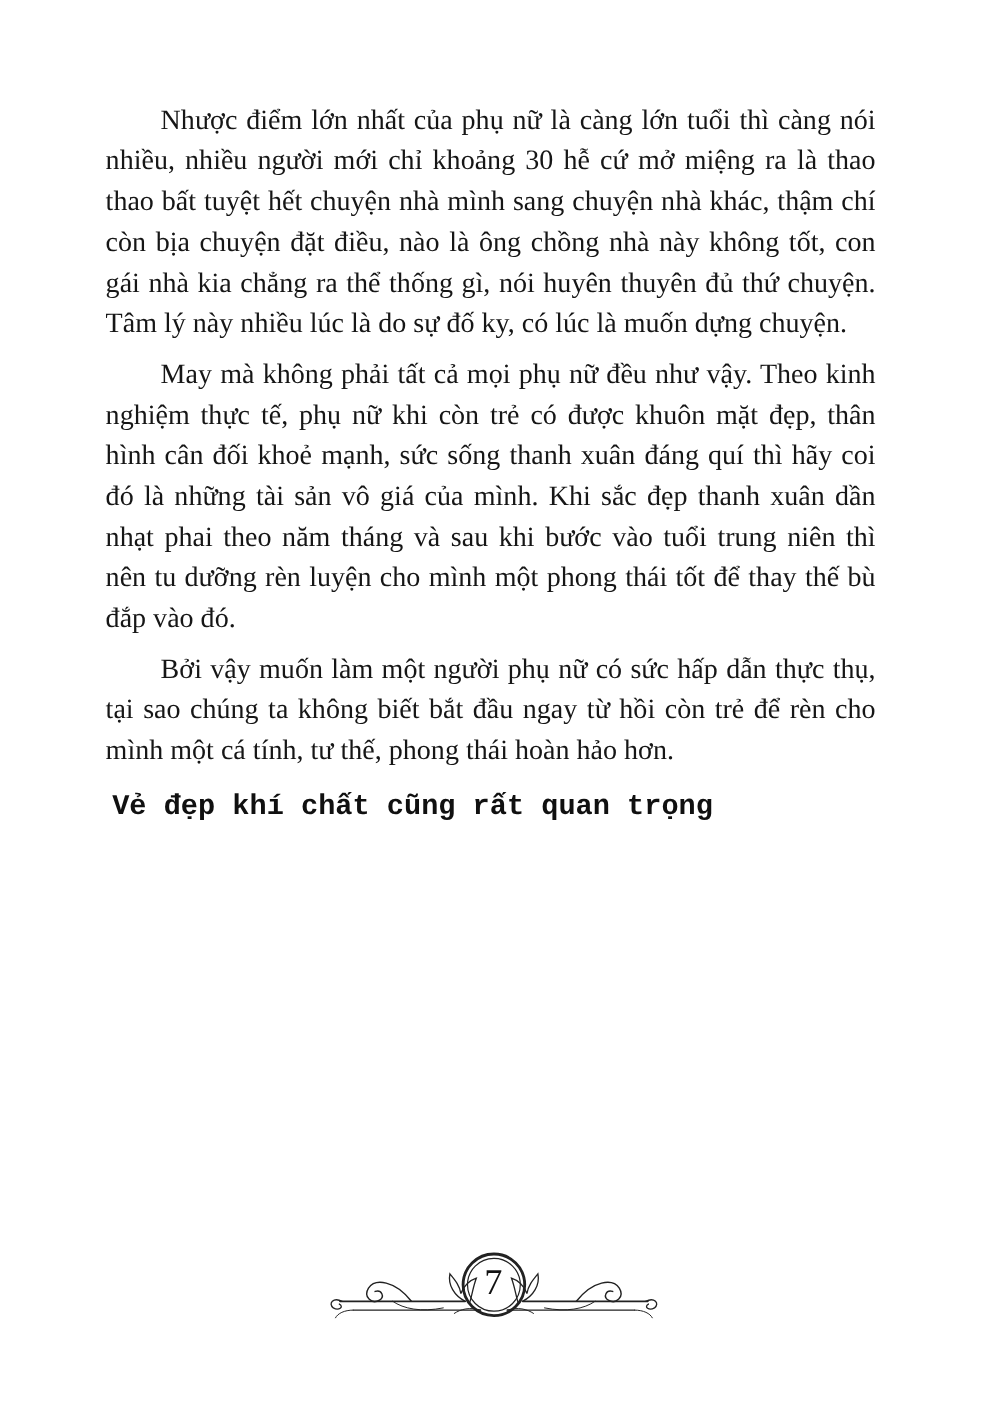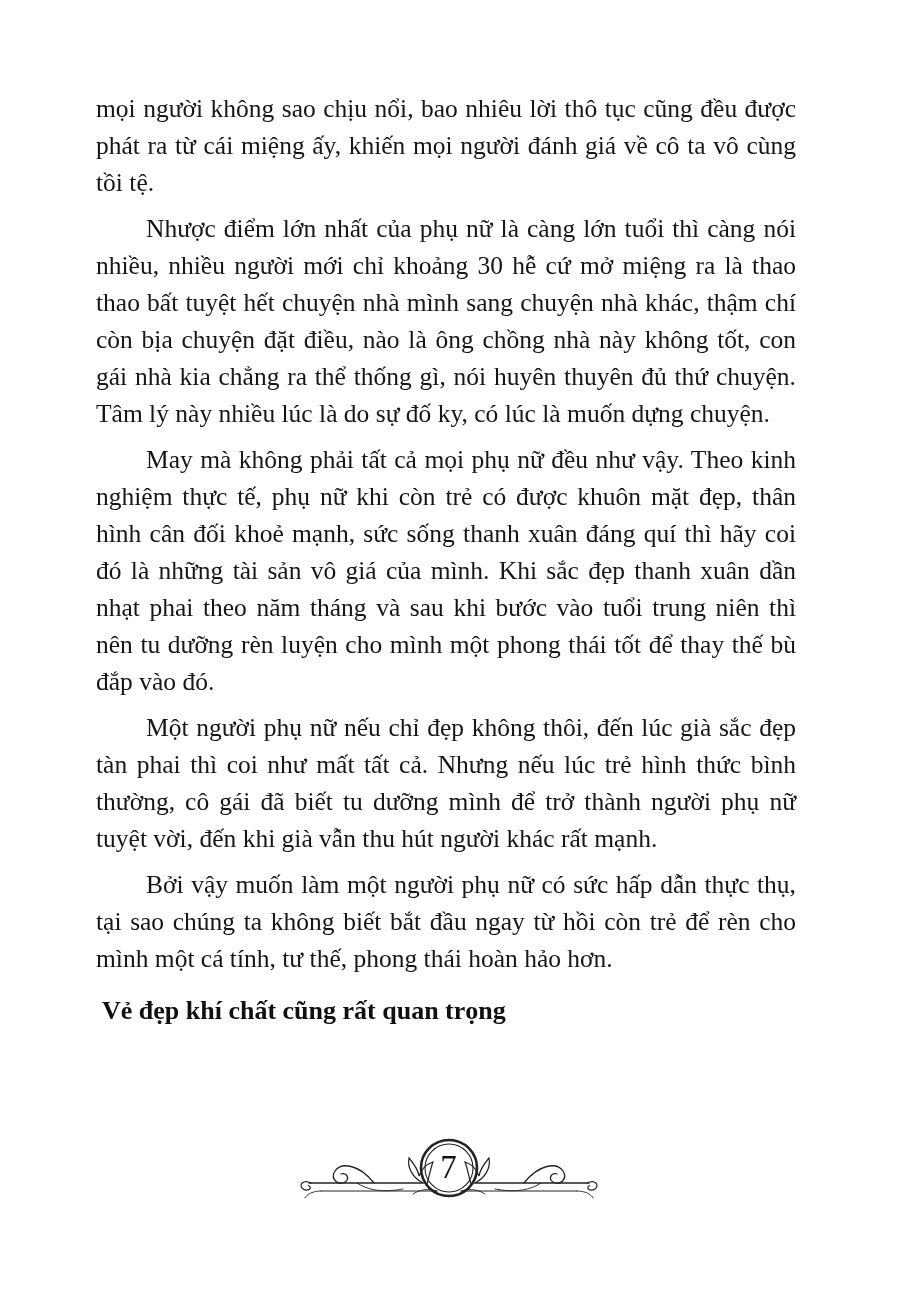--- a/index.html
+++ b/index.html
@@ -23,20 +23,21 @@
   }
   .para { margin: 0 0 9px 0; }
   .para.indent { text-indent: 50px; }
   .section-heading {
     font-size: 26px;
     font-weight: bold;
     margin: 15px 0 9px 0;
     padding-left: 6px;
     text-align: left;
     color: #101010;
+    font-family: Liberation Mono, monospace;
   }
   .page-footer {
     position: absolute;
     top: 1138px;
     left: 50%;
     margin-left: -150px;
     width: 300px;
     height: 84px;
   }
   .page-footer svg { display: block; }
@@ -49,24 +50,22 @@
     text-align: center;
     font-size: 33px;
     color: #111111;
   }
   .orn { stroke: #222222; fill: none; stroke-linecap: round; }
 </style>
 </head>
 <body>
 
 <main class="text-block">
-  <p class="para">mọi người không sao chịu nổi, bao nhiêu lời thô tục cũng đều được phát ra từ cái miệng ấy, khiến mọi người đánh giá về cô ta vô cùng tồi tệ.</p>
   <p class="para indent">Nhược điểm lớn nhất của phụ nữ là càng lớn tuổi thì càng nói nhiều, nhiều người mới chỉ khoảng 30 hễ cứ mở miệng ra là thao thao bất tuyệt hết chuyện nhà mình sang chuyện nhà khác, thậm chí còn bịa chuyện đặt điều, nào là ông chồng nhà này không tốt, con gái nhà kia chẳng ra thể thống gì, nói huyên thuyên đủ thứ chuyện. Tâm lý này nhiều lúc là do sự đố ky, có lúc là muốn dựng chuyện.</p>
   <p class="para indent">May mà không phải tất cả mọi phụ nữ đều như vậy. Theo kinh nghiệm thực tế, phụ nữ khi còn trẻ có được khuôn mặt đẹp, thân hình cân đối khoẻ mạnh, sức sống thanh xuân đáng quí thì hãy coi đó là những tài sản vô giá của mình. Khi sắc đẹp thanh xuân dần nhạt phai theo năm tháng và sau khi bước vào tuổi trung niên thì nên tu dưỡng rèn luyện cho mình một phong thái tốt để thay thế bù đắp vào đó.</p>
-  <p class="para indent">Một người phụ nữ nếu chỉ đẹp không thôi, đến lúc già sắc đẹp tàn phai thì coi như mất tất cả. Nhưng nếu lúc trẻ hình thức bình thường, cô gái đã biết tu dưỡng mình để trở thành người phụ nữ tuyệt vời, đến khi già vẫn thu hút người khác rất mạnh.</p>
   <p class="para indent">Bởi vậy muốn làm một người phụ nữ có sức hấp dẫn thực thụ, tại sao chúng ta không biết bắt đầu ngay từ hồi còn trẻ để rèn cho mình một cá tính, tư thế, phong thái hoàn hảo hơn.</p>
   <h2 class="section-heading">Vẻ đẹp khí chất cũng rất quan trọng</h2>
 </main>
 
 <footer class="page-footer">
   <svg width="300" height="84" viewBox="0 0 300 84">
     <g class="orn">
       <g id="flourish-left-half">
 
         <path d="M124,45 L10,45" stroke-width="1.5"></path>

